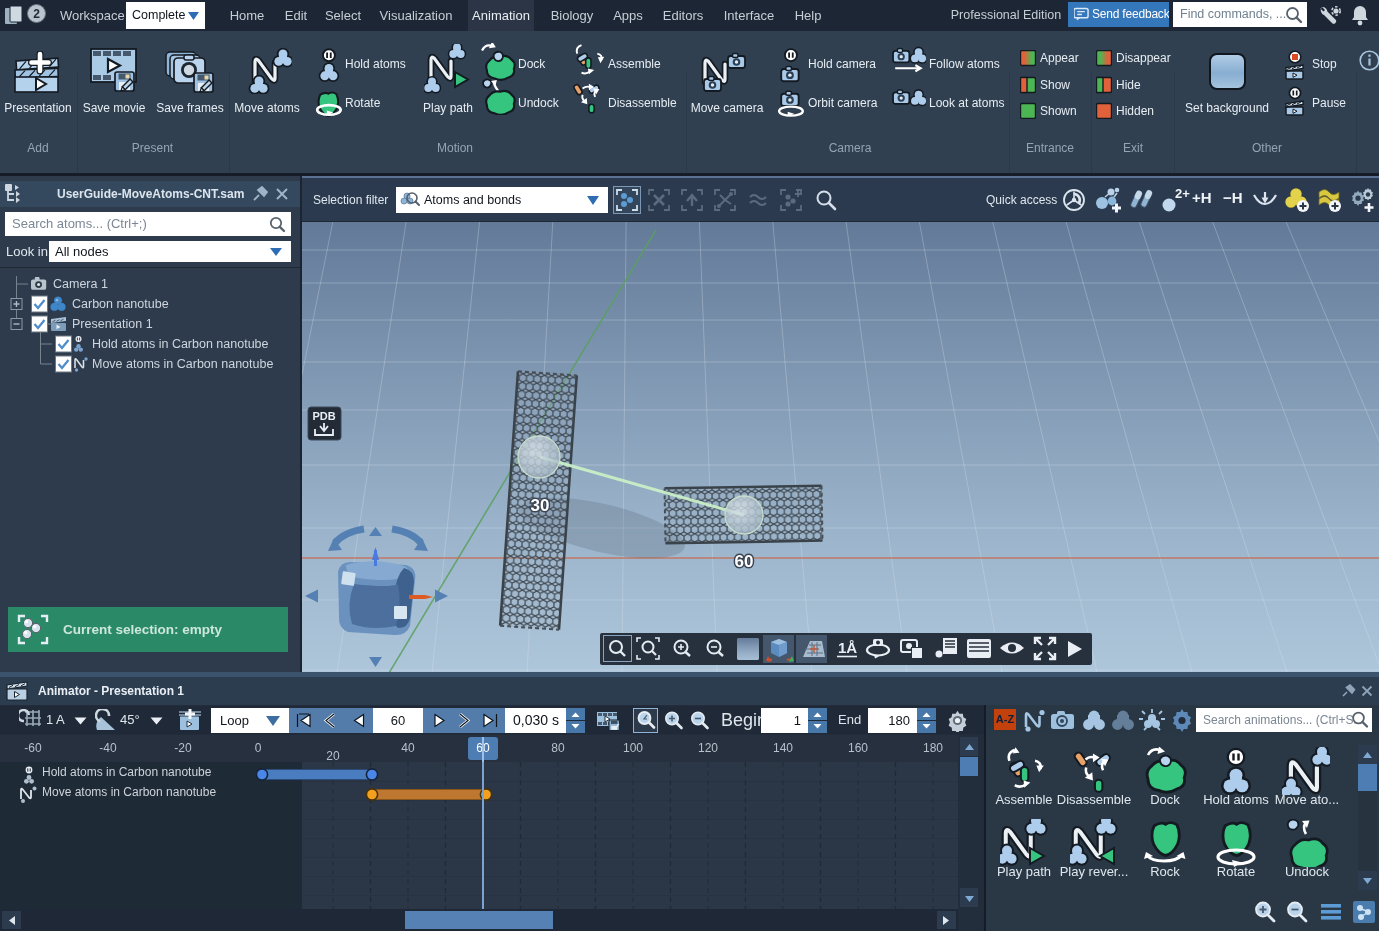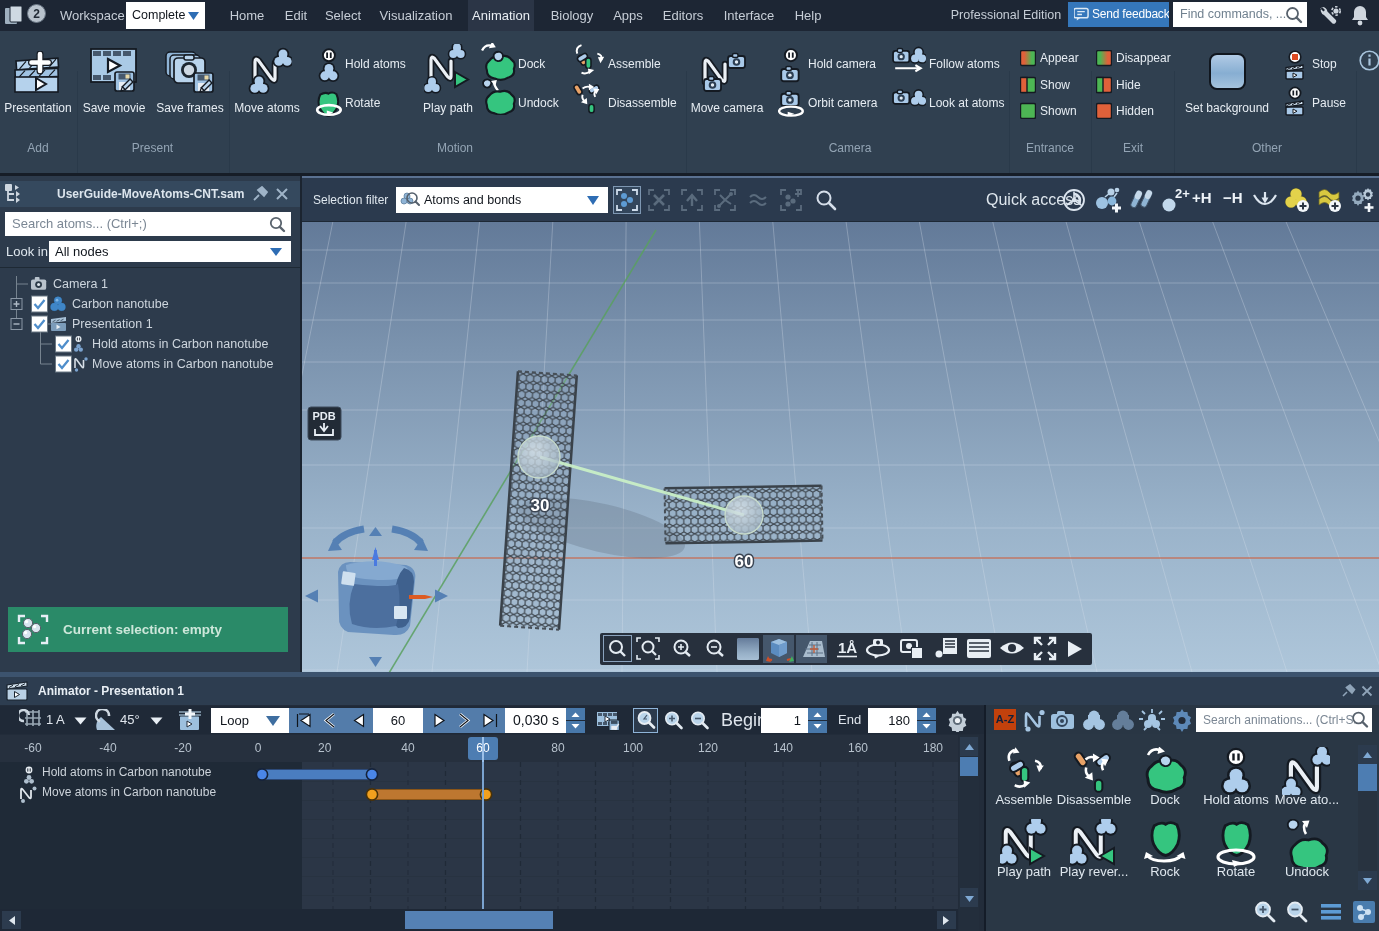--- a/index.html
+++ b/index.html
@@ -648,21 +648,21 @@
             <circle cx="13" cy="12" r="2.6"></circle>
             <circle cx="8" cy="15" r="2.6"></circle>
           </g>
         <path d="M15 5 h6 m-3 -3 v6" stroke="#5a6b7d" stroke-width="1.8"></path>
       </svg>
       <svg class="abs" style="left:512px;top:10px" width="24" height="24" viewBox="0 0 24 24">
         <circle cx="10" cy="10" r="6.5" fill="none" stroke="#d5deea" stroke-width="2"></circle>
         <path d="M15 15 L21 21" stroke="#d5deea" stroke-width="2.6" stroke-linecap="round"></path>
       </svg>
       
-      <div class="abs" style="left:684px;top:0;height:44px;line-height:44px;font-size:16px;color:#dfe7ee">Quick access</div>
+      <div class="abs" style="left:684px;top:0;height:44px;line-height:44px;font-size:12px;color:#dfe7ee">Quick access</div>
       <svg class="abs" style="left:760px;top:10px" width="24" height="24" viewBox="0 0 24 24">
         <circle cx="12" cy="12" r="10" fill="none" stroke="#dce5ef" stroke-width="1.8"></circle>
         <circle cx="12" cy="12" r="2.2" fill="#dce5ef"></circle>
         <path d="M12 12 V3.5 M12 12 L4.8 17 M12 12 L19.2 17" stroke="#dce5ef" stroke-width="1.6"></path>
         <path d="M12 6 a6 6 0 0 1 5 9" fill="none" stroke="#dce5ef" stroke-width="2.6"></path>
       </svg>
       <svg class="abs" style="left:791px;top:8px" width="28" height="28" viewBox="0 0 28 28">
         <circle cx="18" cy="6" r="3.5" fill="#b9d2e8"></circle>
           <circle cx="24" cy="4" r="2.3" fill="#b9d2e8"></circle>
         <circle cx="9" cy="17" r="6" fill="#9dc2e2"></circle>
@@ -941,21 +941,21 @@
           <circle cx="11.5" cy="11.5" r="2.6" fill="#eef2f6"></circle>
       </svg>
     </div>
 
     <div class="abs" style="left:0;top:59px;width:958px;height:27px;background:#26303e;color:#b6c1cc;font-size:12px">
       <div class="abs" style="left:468px;top:2px;width:30px;height:23px;background:#4d7db2;border-radius:3px"></div>
       <div class="abs" style="left:18px;top:6px;width:30px;text-align:center">-60</div>
       <div class="abs" style="left:93px;top:6px;width:30px;text-align:center">-40</div>
       <div class="abs" style="left:168px;top:6px;width:30px;text-align:center">-20</div>
       <div class="abs" style="left:243px;top:6px;width:30px;text-align:center">0</div>
-      <div class="abs" style="left:318px;top:6px;width:30px;text-align:left">20</div>
+      <div class="abs" style="left:318px;top:14px;width:30px;text-align:center">20</div>
       <div class="abs" style="left:393px;top:6px;width:30px;text-align:center">40</div>
       <div class="abs" style="left:468px;top:6px;width:30px;text-align:center;color:#fff">60</div>
       <div class="abs" style="left:543px;top:6px;width:30px;text-align:center">80</div>
       <div class="abs" style="left:618px;top:6px;width:30px;text-align:center">100</div>
       <div class="abs" style="left:693px;top:6px;width:30px;text-align:center">120</div>
       <div class="abs" style="left:768px;top:6px;width:30px;text-align:center">140</div>
       <div class="abs" style="left:843px;top:6px;width:30px;text-align:center">160</div>
       <div class="abs" style="left:918px;top:6px;width:30px;text-align:center">180</div>
     </div>
 

